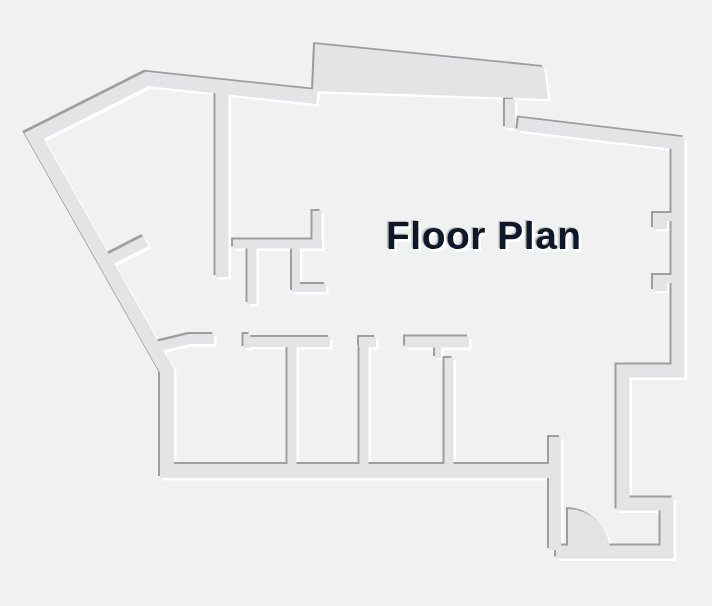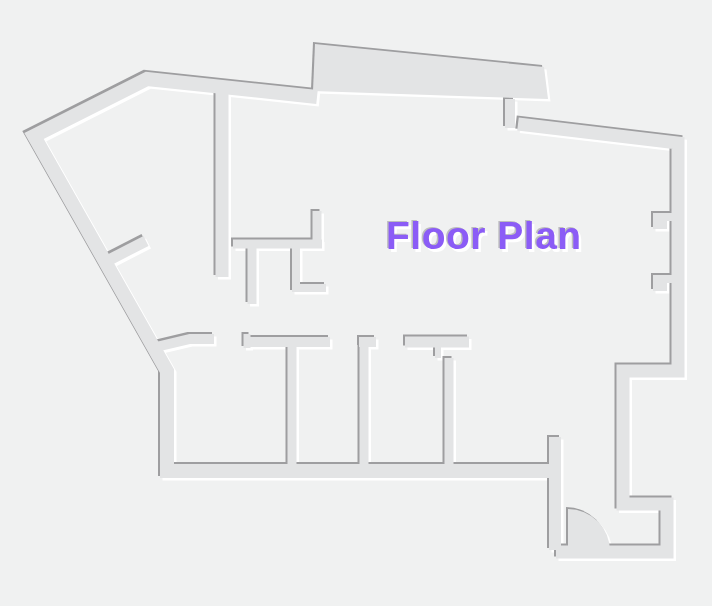--- a/index.html
+++ b/index.html
@@ -109,14 +109,14 @@
           <path d="M 359 342 L 376 342" fill="none" stroke="#e3e4e5" stroke-width="10" stroke-linecap="butt" stroke-linejoin="miter"></path>
           <path d="M 405 342 L 469 342" fill="none" stroke="#e3e4e5" stroke-width="11" stroke-linecap="butt" stroke-linejoin="miter"></path>
           <path d="M 438 344 L 438 358" fill="none" stroke="#e3e4e5" stroke-width="6" stroke-linecap="butt" stroke-linejoin="miter"></path>
           <path d="M 292 341 L 292 466" fill="none" stroke="#e3e4e5" stroke-width="9" stroke-linecap="butt" stroke-linejoin="miter"></path>
           <path d="M 364 341 L 364 466" fill="none" stroke="#e3e4e5" stroke-width="9" stroke-linecap="butt" stroke-linejoin="miter"></path>
           <path d="M 449 358 L 449 467" fill="none" stroke="#e3e4e5" stroke-width="9" stroke-linecap="butt" stroke-linejoin="miter"></path>
           <path d="M 568 551 L 568 509 A 42 42 0 0 1 610 551 Z" fill="#e3e4e5" stroke="none"></path>
         </g>
       </g>
   </svg>
-  <div class="plan-title" style="color: #8b5cf6; text-shadow: rgb(189, 189, 190) -1.5px -1.5px 0px, rgb(255, 255, 255) 2.5px 2.5px 0px;">Floor Plan</div>
+  <div class="plan-title" style="color: #0f172a; text-shadow: rgb(189, 189, 190) -1.5px -1.5px 0px, rgb(255, 255, 255) 2.5px 2.5px 0px;">Floor Plan</div>
 </div>
 
 </body></html>

